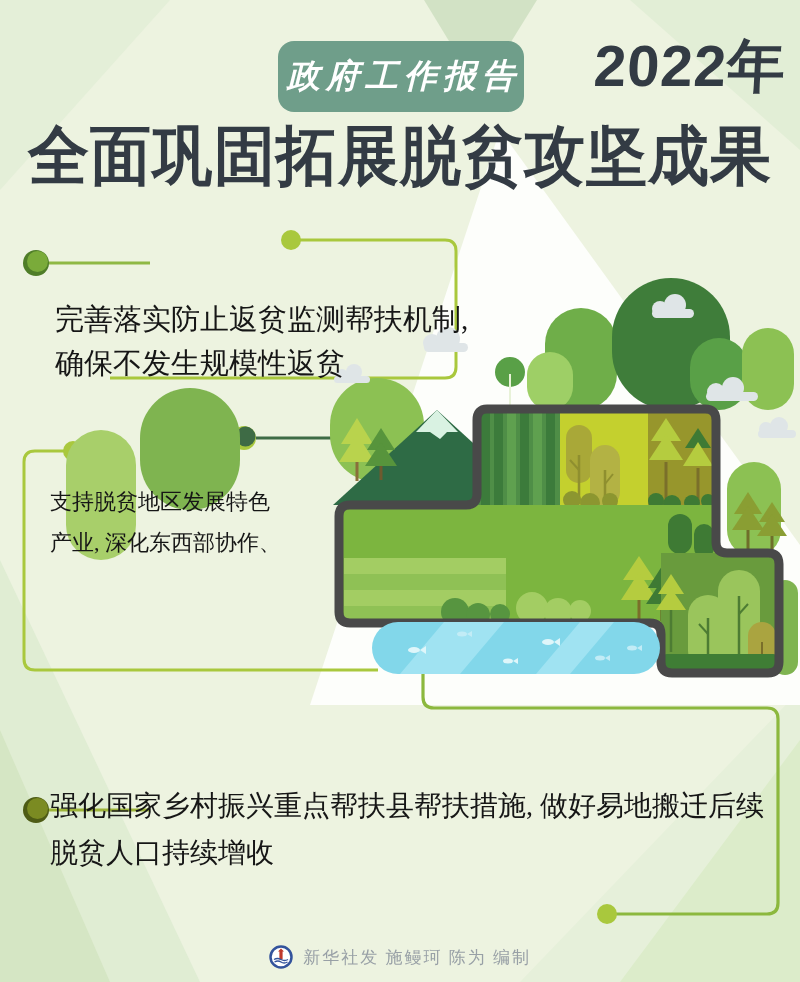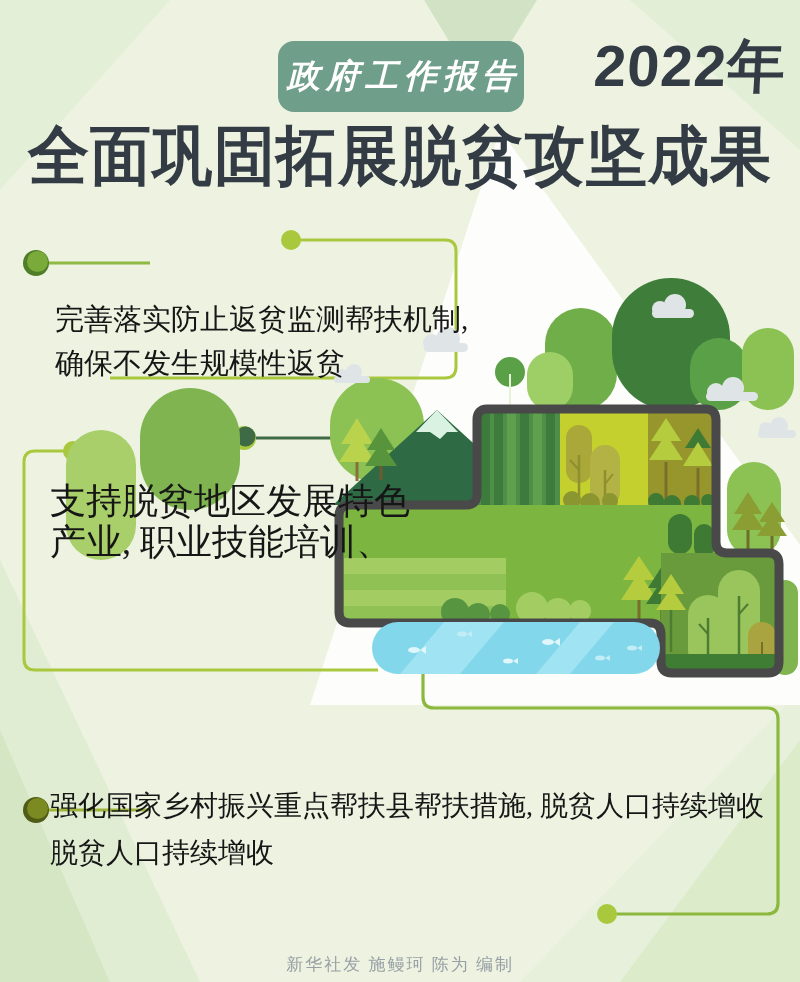--- a/index.html
+++ b/index.html
@@ -25,25 +25,25 @@
     left:0;top:116px;width:800px;text-align:center;
     color:var(--title,#333b44);font-size:61px;font-weight:900;
     letter-spacing:1px;transform:scaleY(1.06);white-space:nowrap;
   }
   .bullet{
     color:var(--body,#161616);
     font-family:"Liberation Serif","DejaVu Serif",serif;font-weight:500;
   }
   .bullet span{display:block;}
   #bullet-1{left:55px;top:285px;font-size:29px;line-height:44px;margin-top:12px;}
-  #bullet-2{left:50px;top:481px;font-size:36px;line-height:41px;}
+  #bullet-2{left:50px;top:481px;font-size:22px;line-height:41px;}
   #bullet-3{left:50px;top:782px;font-size:28px;line-height:47px;}
   #credit-row{
     left:0;top:943px;width:800px;height:28px;
-    display:flex;align-items:center;gap:10px;flex-direction:column;
+    display:flex;align-items:center;justify-content:center;gap:10px;
   }
   #credit-text{
     color:var(--credit,#98a0a6);font-size:17px;letter-spacing:2px;
     font-family:"Liberation Serif","DejaVu Serif",serif;
   }
 </style>
 </head>
 <body>
 
 <div id="poster" style="--bg: #edf3e0; --badge: #6f9e8a; --title: #333b44; --body: #161616; --credit: #98a0a6; --connector: #a9c83d; --connector_dark: #3e6b45; --frame: #494949; --pond: #82d7ea;">
@@ -286,25 +286,25 @@
   <div id="year" class="abs">2022年</div>
   <div id="main-title" class="abs">全面巩固拓展脱贫攻坚成果</div>
 
   <div id="bullet-1" class="abs bullet">
     <span>完善落实防止返贫监测帮扶机制,</span>
     <span>确保不发生规模性返贫</span>
   </div>
 
   <div id="bullet-2" class="abs bullet">
     <span>支持脱贫地区发展特色</span>
-    <span>产业, 职业技能培训、</span>
+    <span>产业, 深化东西部协作、</span>
   </div>
 
   <div id="bullet-3" class="abs bullet">
-    <span>强化国家乡村振兴重点帮扶县帮扶措施, 脱贫人口持续增收</span>
+    <span>强化国家乡村振兴重点帮扶县帮扶措施, 做好易地搬迁后续</span>
     <span>脱贫人口持续增收</span>
   </div>
 
   <div id="credit-row" class="abs">
     <svg width="24" height="24" viewBox="0 0 24 24">
       <circle cx="12" cy="12" r="10.5" fill="#ffffff" stroke="#33539c" stroke-width="2.5"></circle>
       <rect x="10.4" y="5.5" width="3.2" height="9" fill="#c0392b"></rect>
       <polygon points="12,3.5 15,6.5 9,6.5" fill="#c0392b"></polygon>
       <path d="M 5 14.5 Q 8.5 12.5 12 14.5 Q 15.5 16.5 19 14.5" fill="none" stroke="#33539c" stroke-width="1.4"></path>
       <path d="M 5.5 17 Q 9 15 12 17 Q 15 19 18.5 17" fill="none" stroke="#33539c" stroke-width="1.4"></path>

